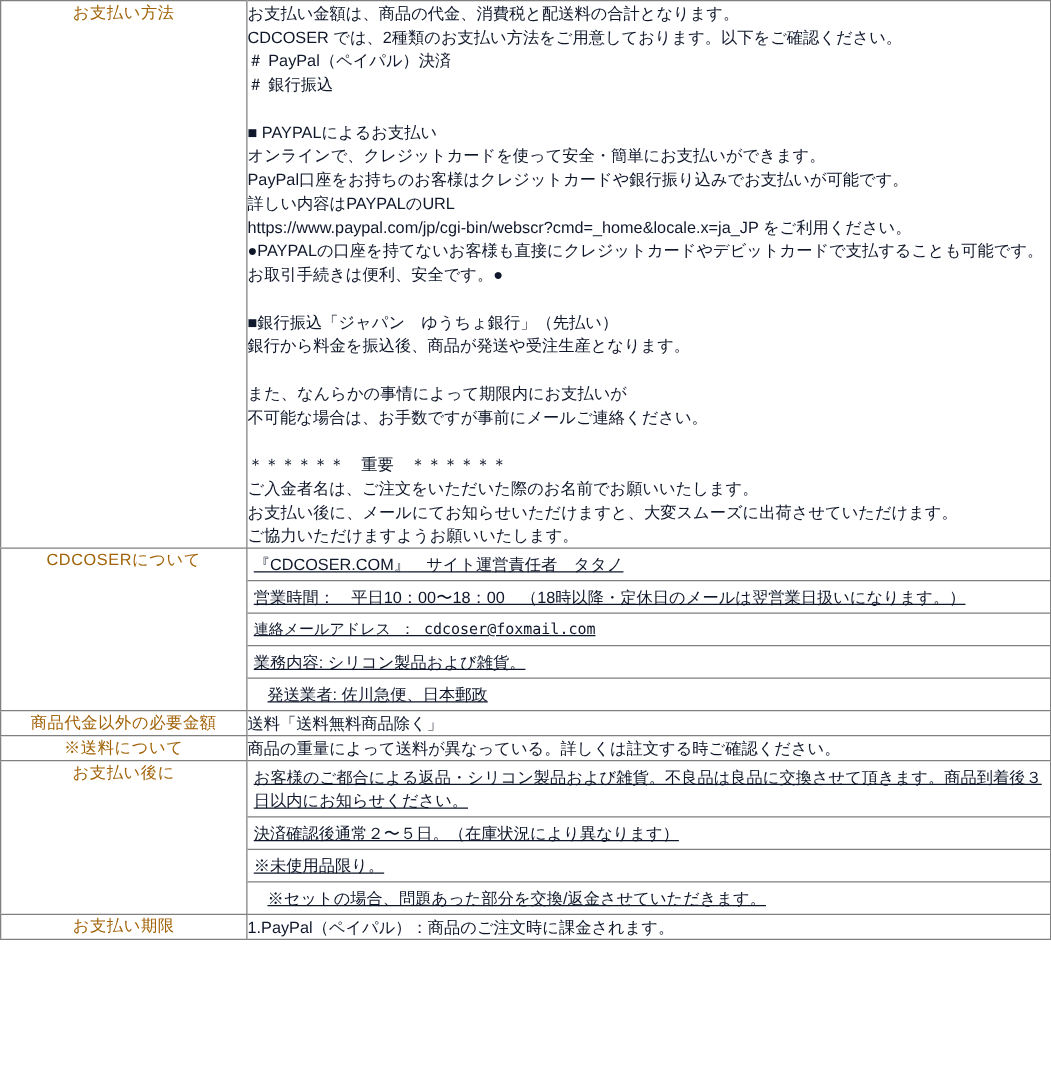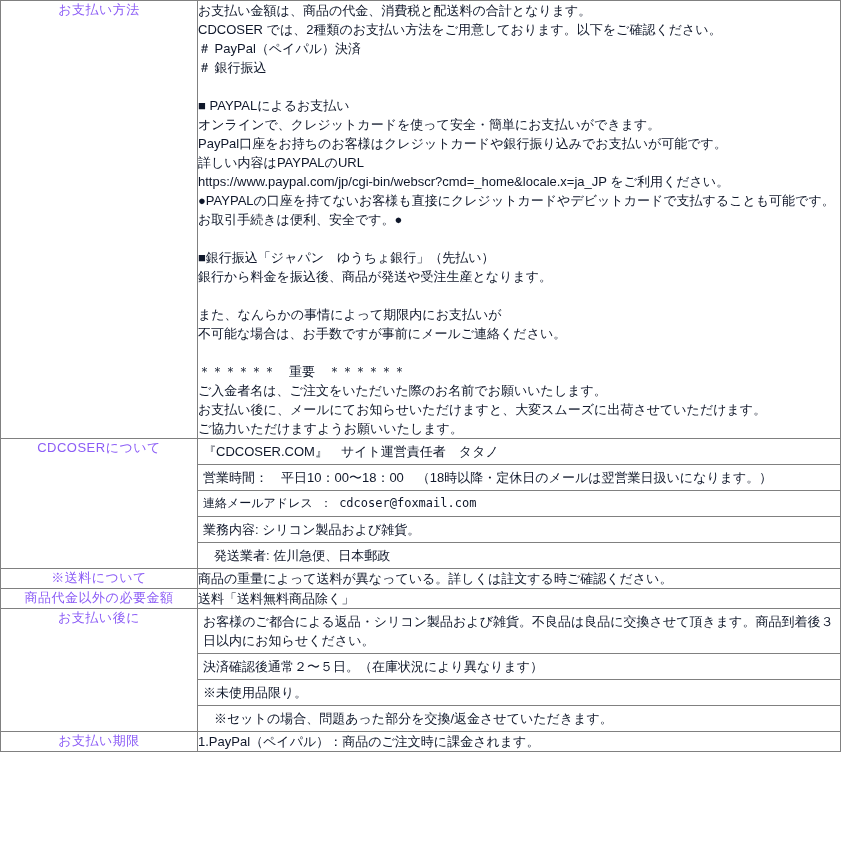--- a/index.html
+++ b/index.html
@@ -23,21 +23,21 @@
     border-right: 1px solid #808080;
     border-bottom: 1px solid #808080;
     vertical-align: top;
     padding: 0;
   }
   td.label-cell {
     width: 196px;
     text-align: center;
     vertical-align: middle;
     font-size: 13px;
-    color: #8b5cf6;
+    color: #a16207;
     letter-spacing: 0.5px;
     padding: 4px 2px;
   }
   td.value-cell {
     padding: 3px 5px 4px 5px;
     font-size: 13px;
     line-height: 19px;
     color: #0f172a;
   }
   .line {
@@ -45,20 +45,21 @@
     word-break: break-all;
   }
   .blank {
     height: 19px;
   }
   .sub-row {
     border-bottom: 1px solid #808080;
     padding: 3px 5px 3px 5px;
     font-size: 13px;
     line-height: 19px;
+    text-decoration: underline;
   }
   .sub-row:last-child {
     border-bottom: none;
     margin-left: 11px;
   }
   td.value-cell.sectioned {
     padding: 0;
   }
   .mono-mail {
     font-family: "DejaVu Sans Mono", monospace;
@@ -105,30 +106,30 @@
       <td class="value-cell sectioned">
         <div class="sub-row">『CDCOSER.COM』　サイト運営責任者　タタノ</div>
         <div class="sub-row">営業時間：　平日10：00〜18：00　（18時以降・定休日のメールは翌営業日扱いになります。）</div>
         <div class="sub-row mono-mail">連絡メールアドレス ： cdcoser@foxmail.com</div>
         <div class="sub-row">業務内容: シリコン製品および雑貨。</div>
         <div class="sub-row">発送業者: 佐川急便、日本郵政</div>
       </td>
     </tr>
 
     <tr>
-      <td class="label-cell">※送料について</td>
+      <td class="label-cell">商品代金以外の必要金額</td>
       <td class="value-cell">
-        <div class="line">商品の重量によって送料が異なっている。詳しくは註文する時ご確認ください。</div>
+        <div class="line">送料「送料無料商品除く」</div>
       </td>
     </tr>
 
     <tr>
-      <td class="label-cell">商品代金以外の必要金額</td>
+      <td class="label-cell">※送料について</td>
       <td class="value-cell">
-        <div class="line">送料「送料無料商品除く」</div>
+        <div class="line">商品の重量によって送料が異なっている。詳しくは註文する時ご確認ください。</div>
       </td>
     </tr>
 
     <tr>
       <td class="label-cell">お支払い後に</td>
       <td class="value-cell sectioned">
         <div class="sub-row">お客様のご都合による返品・シリコン製品および雑貨。不良品は良品に交換させて頂きます。商品到着後３日以内にお知らせください。</div>
         <div class="sub-row">決済確認後通常２〜５日。（在庫状況により異なります）</div>
         <div class="sub-row">※未使用品限り。</div>
         <div class="sub-row">※セットの場合、問題あった部分を交換/返金させていただきます。</div>

